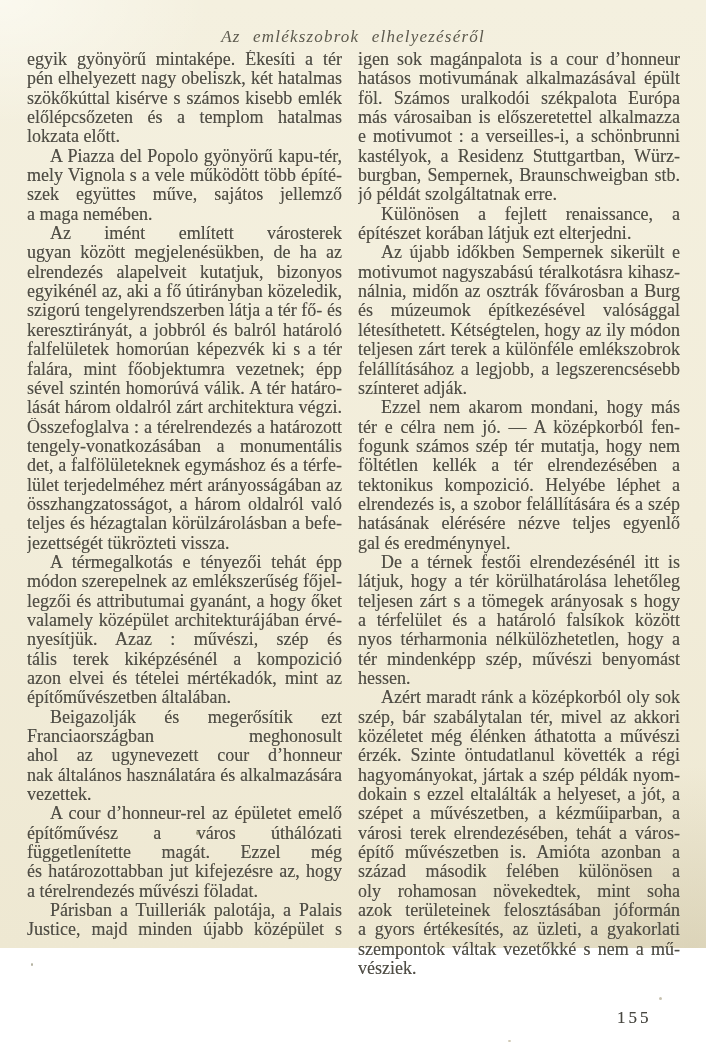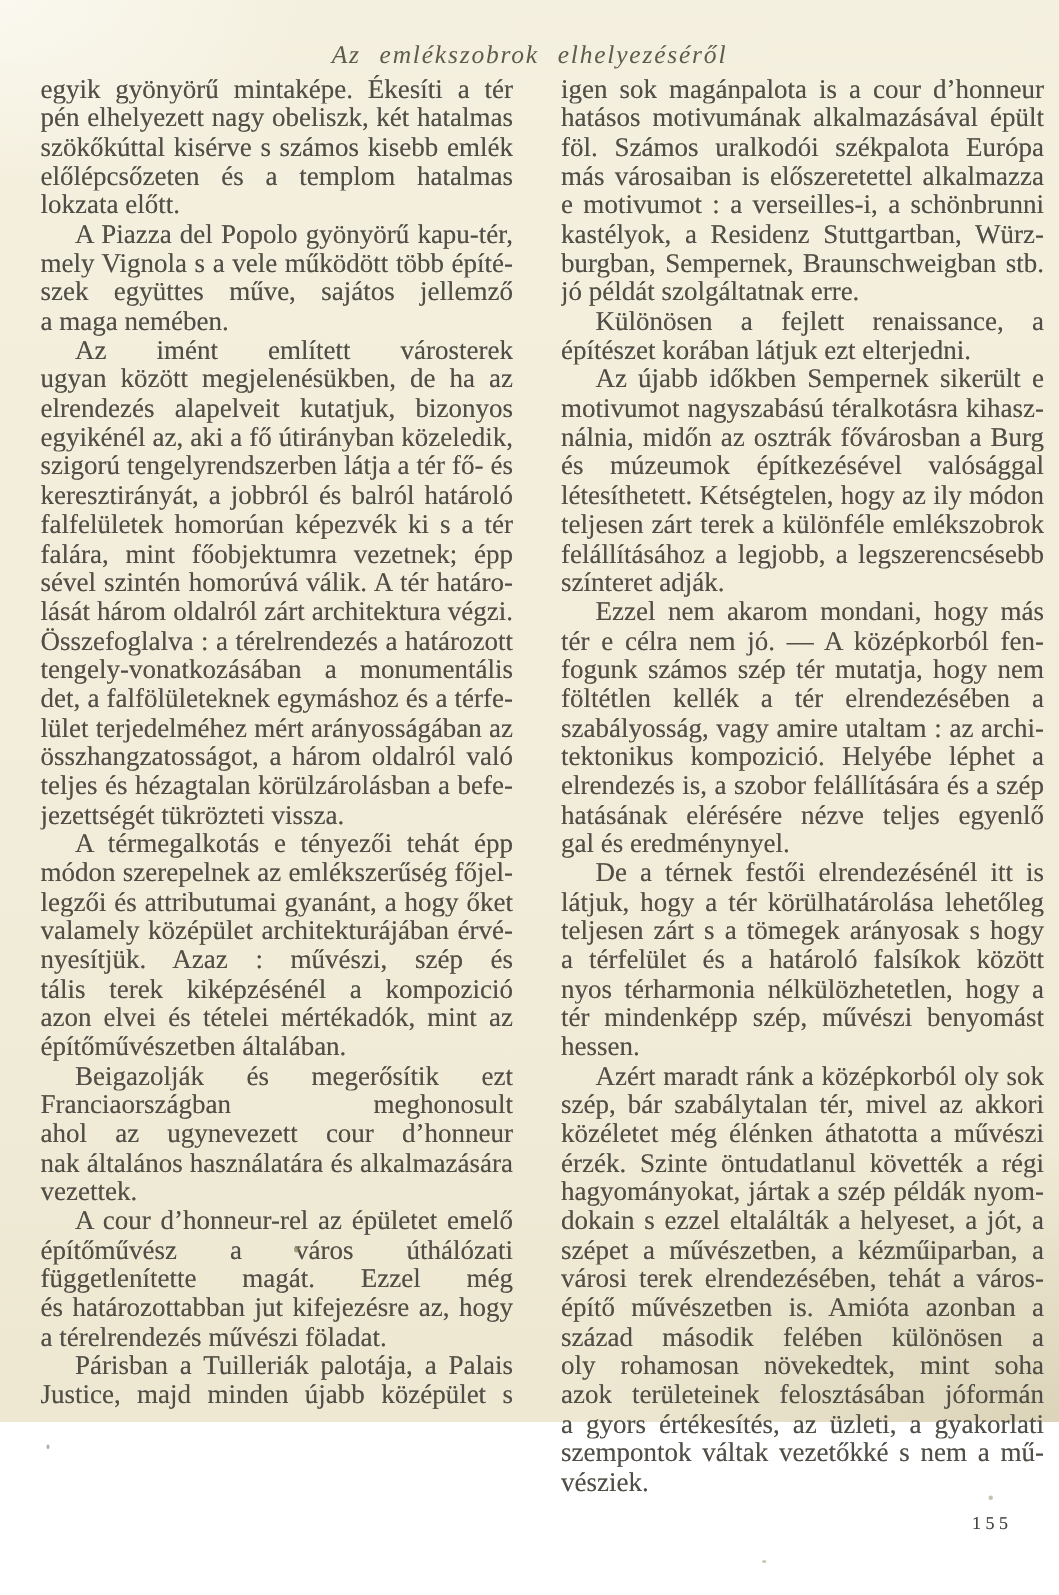--- a/index.html
+++ b/index.html
@@ -18,32 +18,32 @@
   .header-title{
     position:absolute;top:27px;left:0;width:706px;
     text-align:center;font-style:italic;font-size:17px;
     letter-spacing:1.2px;word-spacing:7px;color:#5d5a4e;
   }
   .col{
     position:absolute;top:50px;
     font-size:18px;
   }
   .col-left{left:27px;width:315px;}
-  .col-right{left:358px;width:322px;margin-left:16px;}
+  .col-right{left:358px;width:322px;}
   .line{
     height:19.35px;line-height:19.35px;
     text-align:justify;text-align-last:justify;
     overflow:hidden;white-space:normal;
     text-shadow:0 0 .4px rgba(80,78,70,.55);
   }
   .line.para-end{text-align-last:left;}
   .line.indent{padding-left:23px;}
   .page-number{
-    position:absolute;top:1008px;left:648px;
-    font-size:12px;letter-spacing:3px;color:#474640;
+    position:absolute;top:1008px;left:617px;
+    font-size:17px;letter-spacing:3px;color:#474640;
     text-shadow:0 0 .4px rgba(70,68,62,.55);
   }
   .speck{position:absolute;border-radius:50%;}
   .speck-cour{left:196px;top:831px;width:3px;height:4px;background:#8e8e6d;opacity:.8;}
   .speck-top-right{left:659px;top:997px;width:3px;height:3px;background:#b0a88e;opacity:.7;}
   .speck-bottom{left:508px;top:1040px;width:3px;height:2px;background:#c2b99d;opacity:.8;}
   .speck-par{left:31px;top:963px;width:2px;height:3px;background:#8e8c72;opacity:.7;}
 </style>
 </head>
 <body>
@@ -115,21 +115,20 @@
       <div class="line">nálnia, midőn az osztrák fővárosban a Burg</div>
       <div class="line">és múzeumok építkezésével valósággal fórumot</div>
       <div class="line">létesíthetett. Kétségtelen, hogy az ily módon</div>
       <div class="line">teljesen zárt terek a különféle emlékszobrok</div>
       <div class="line">felállításához a legjobb, a legszerencsésebb</div>
       <div class="line para-end">színteret adják.</div>
       <div class="line indent">Ezzel nem akarom mondani, hogy más</div>
       <div class="line">tér e célra nem jó. — A középkorból fen-</div>
       <div class="line">fogunk számos szép tér mutatja, hogy nem</div>
       <div class="line">föltétlen kellék a tér elrendezésében a szigorú</div>
-      <div class="line">szabályosság, vagy amire utaltam : az archi-</div>
       <div class="line">tektonikus kompozició. Helyébe léphet a festői</div>
       <div class="line">elrendezés is, a szobor felállítására és a szép</div>
       <div class="line">hatásának elérésére nézve teljes egyenlő jog-</div>
       <div class="line para-end">gal és eredménynyel.</div>
       <div class="line indent">De a térnek festői elrendezésénél itt is azt</div>
       <div class="line">látjuk, hogy a tér körülhatárolása lehetőleg</div>
       <div class="line">teljesen zárt s a tömegek arányosak s hogy</div>
       <div class="line">a térfelület és a határoló falsíkok között bizo-</div>
       <div class="line">nyos térharmonia nélkülözhetetlen, hogy a</div>
       <div class="line">tér mindenképp szép, művészi benyomást kelt-</div>

